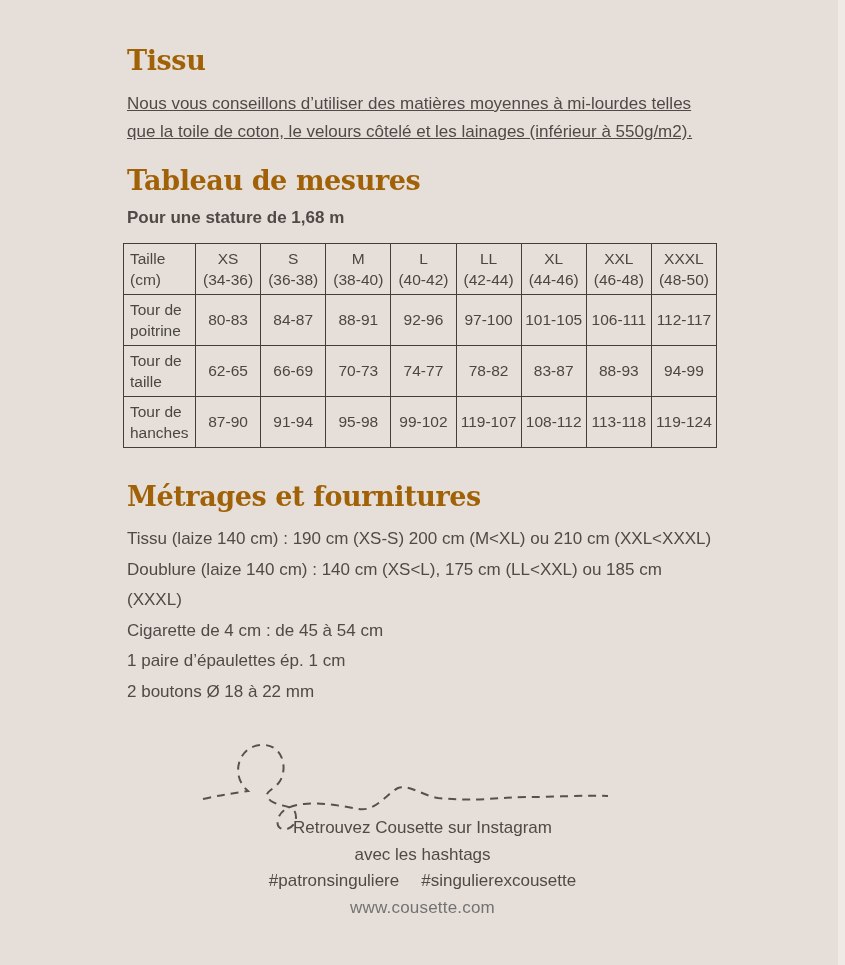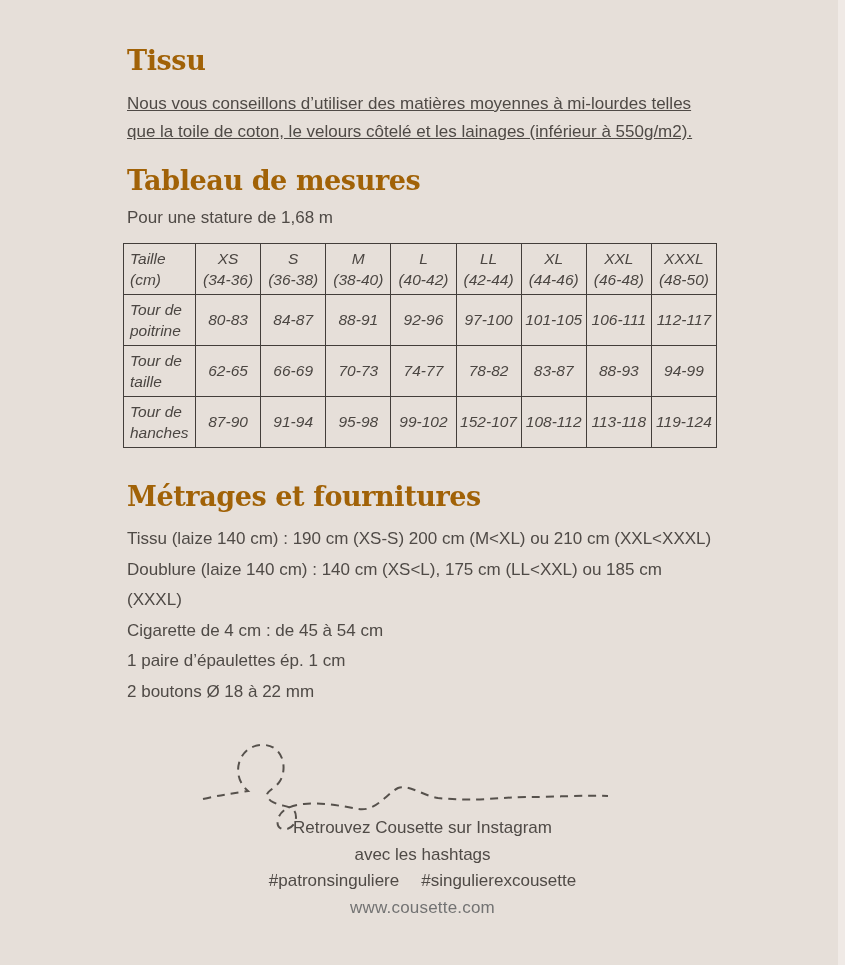--- a/index.html
+++ b/index.html
@@ -27,37 +27,36 @@
     margin:0;
   }
   .h-tissu{margin-top:44px;}
   .intro{
     margin:13px 0 0 0;
     font-size:17px;line-height:28px;text-decoration:underline;
   }
   .h-tableau{margin-top:18px;}
   .subtitle{
     margin:8px 0 0 0;
-    font-size:17px;line-height:26px;
+    font-size:17px;line-height:26px;font-weight:bold;
   }
   table.measures{
     margin:12px 0 0 -4px;
     width:594px;
     border-collapse:collapse;
     table-layout:fixed;
     font-size:15.5px;
     color:#4b4642;
   }
   table.measures th, table.measures td{
     border:1px solid #433e3a;
     font-weight:normal;
     padding:0 2px;
     text-align:center;
     vertical-align:middle;
-    font-style:italic;
   }
   table.measures .row-label{
     text-align:left;
     padding-left:6px;
     line-height:21px;
   }
   table.measures thead th{height:50px;line-height:21px;}
   table.measures tbody td{height:50px;}
   .size-name,.size-range{display:block;}
   .h-metrages{margin-top:32px;}
@@ -174,21 +173,21 @@
         <td>83-87</td>
         <td>88-93</td>
         <td>94-99</td>
       </tr>
       <tr>
         <td class="row-label">Tour de hanches</td>
         <td>87-90</td>
         <td>91-94</td>
         <td>95-98</td>
         <td>99-102</td>
-        <td>152-107</td>
+        <td>119-107</td>
         <td>108-112</td>
         <td>113-118</td>
         <td>119-124</td>
       </tr>
     </tbody>
   </table>
 
   <h1 class="h-metrages">Métrages et fournitures</h1>
   <ul class="supplies">
     <li>Tissu (laize 140 cm) : 190 cm (XS-S) 200 cm (M&lt;XL) ou 210 cm (XXL&lt;XXXL)</li>

